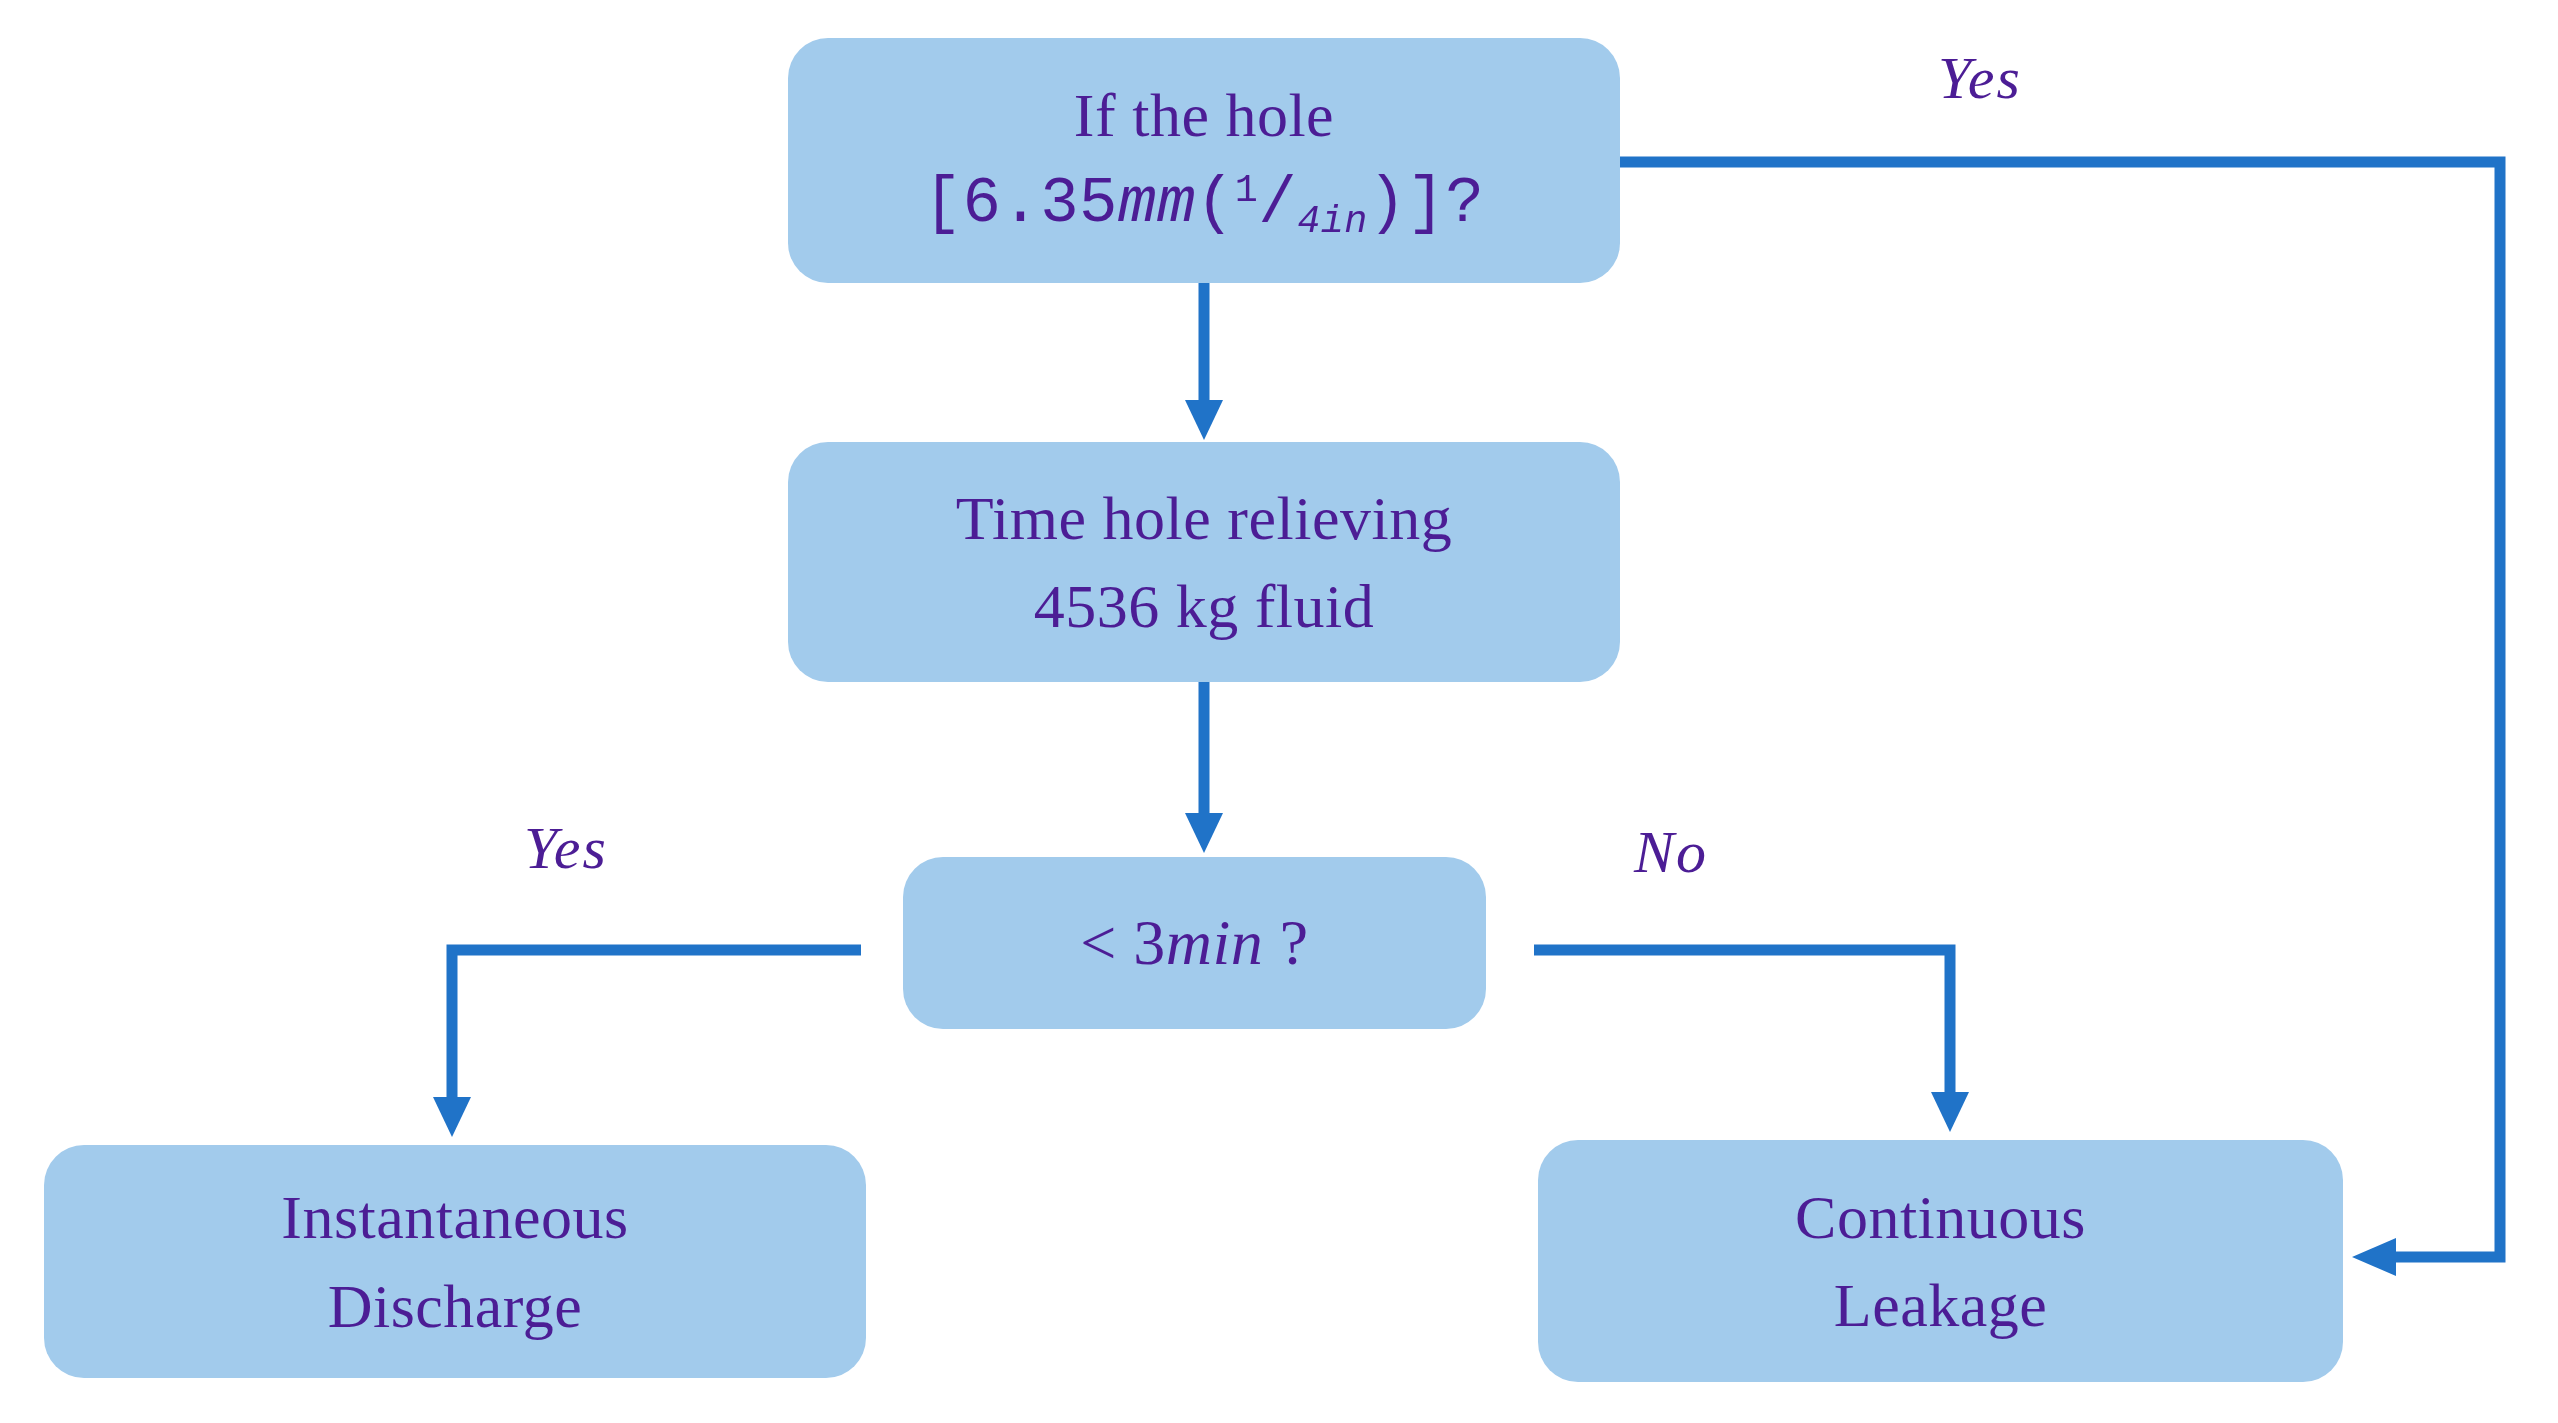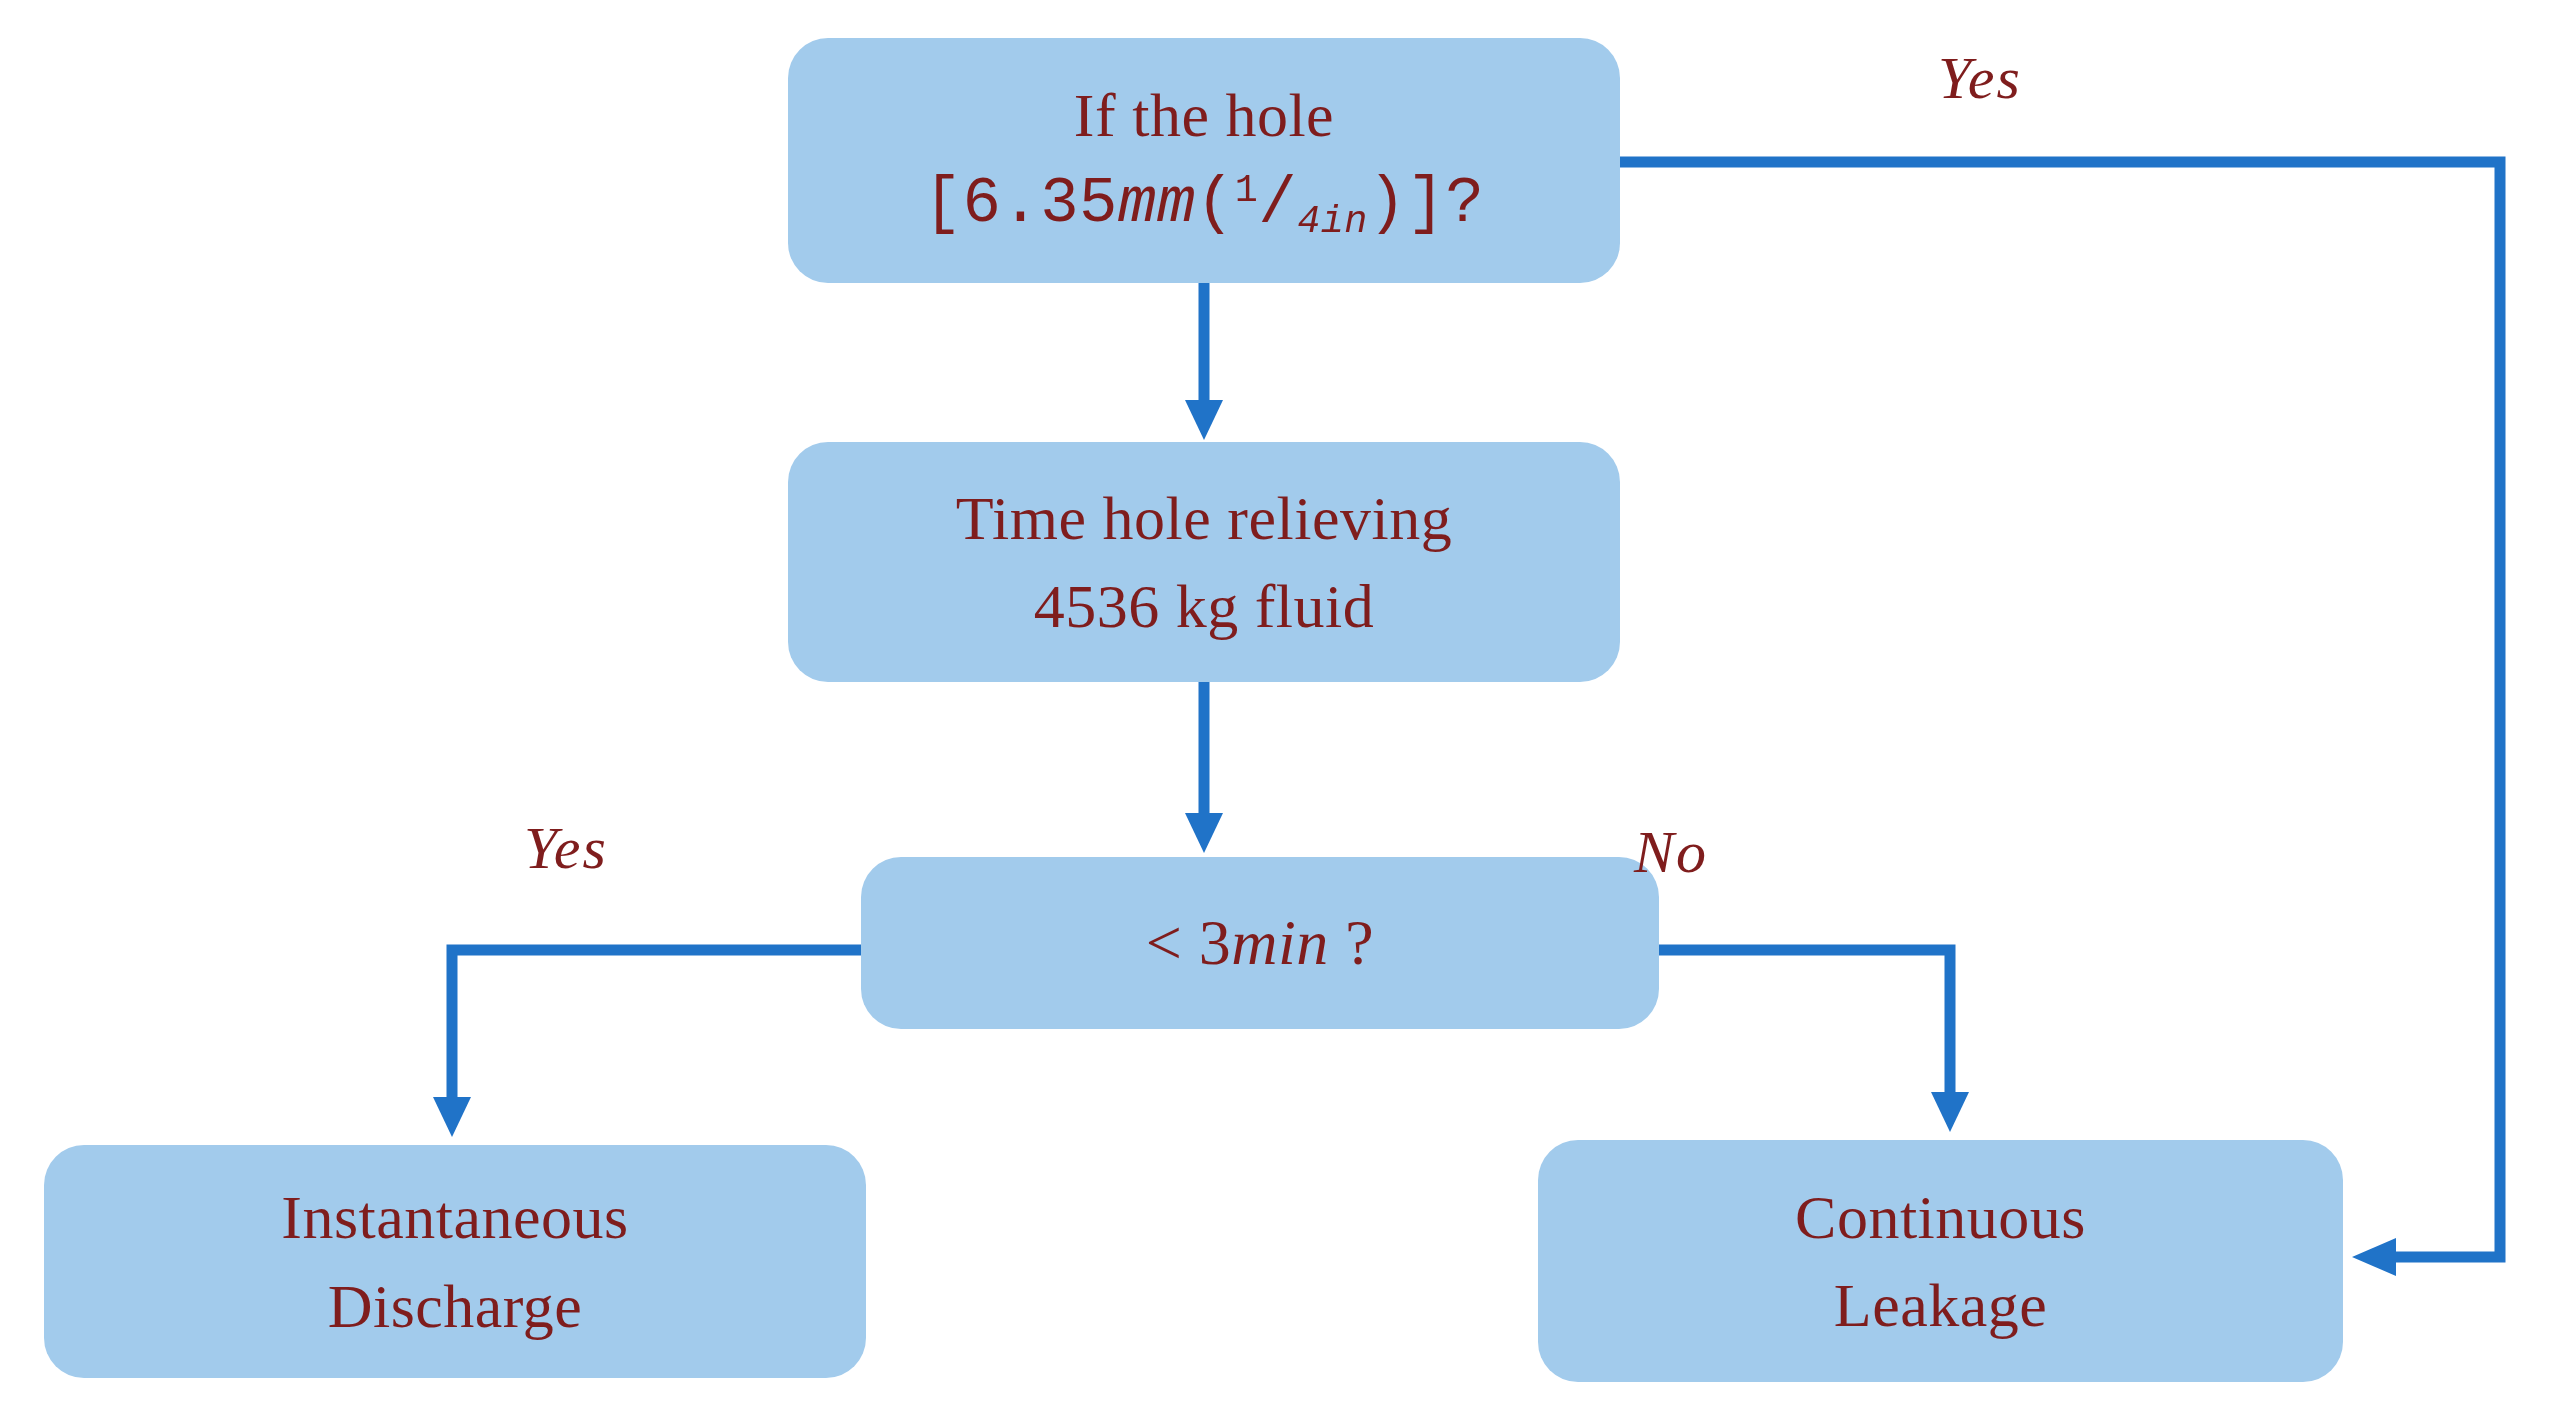--- a/index.html
+++ b/index.html
@@ -6,21 +6,21 @@
     margin: 0;
     padding: 0;
     background: #ffffff;
   }
   .canvas {
     position: relative;
     width: 2558px;
     height: 1423px;
     background: #ffffff;
     font-family: "Liberation Serif", "DejaVu Serif", serif;
-    color: #7f1d1d;
+    color: #4c1d95;
     overflow: hidden;
   }
   .connector-layer {
     position: absolute;
     left: 0;
     top: 0;
     width: 2558px;
     height: 1423px;
     pointer-events: none;
   }
@@ -32,21 +32,21 @@
     flex-direction: column;
     align-items: center;
     justify-content: center;
     text-align: center;
     font-size: 62px;
     line-height: 1.42;
     letter-spacing: 0.5px;
   }
   .node-hole       { left: 788px;  top: 38px;   width: 832px; height: 245px; }
   .node-time       { left: 788px;  top: 442px;  width: 832px; height: 240px; }
-  .node-decision   { left: 861px;  top: 857px;  width: 798px; height: 172px; font-size: 64px; justify-content: center; }
+  .node-decision   { left: 903px;  top: 857px;  width: 583px; height: 172px; font-size: 64px; justify-content: center; }
   .node-instant    { left: 44px;   top: 1145px; width: 822px; height: 233px; }
   .node-continuous { left: 1538px; top: 1140px; width: 805px; height: 242px; }
 
   .math { font-style: italic; }
   .upright { font-style: normal; }
   .math-line { font-size: 64px; font-family: Liberation Mono, monospace; }
   .frac-sup {
     font-size: 0.60em;
     vertical-align: 0.52em;
     font-style: normal;

